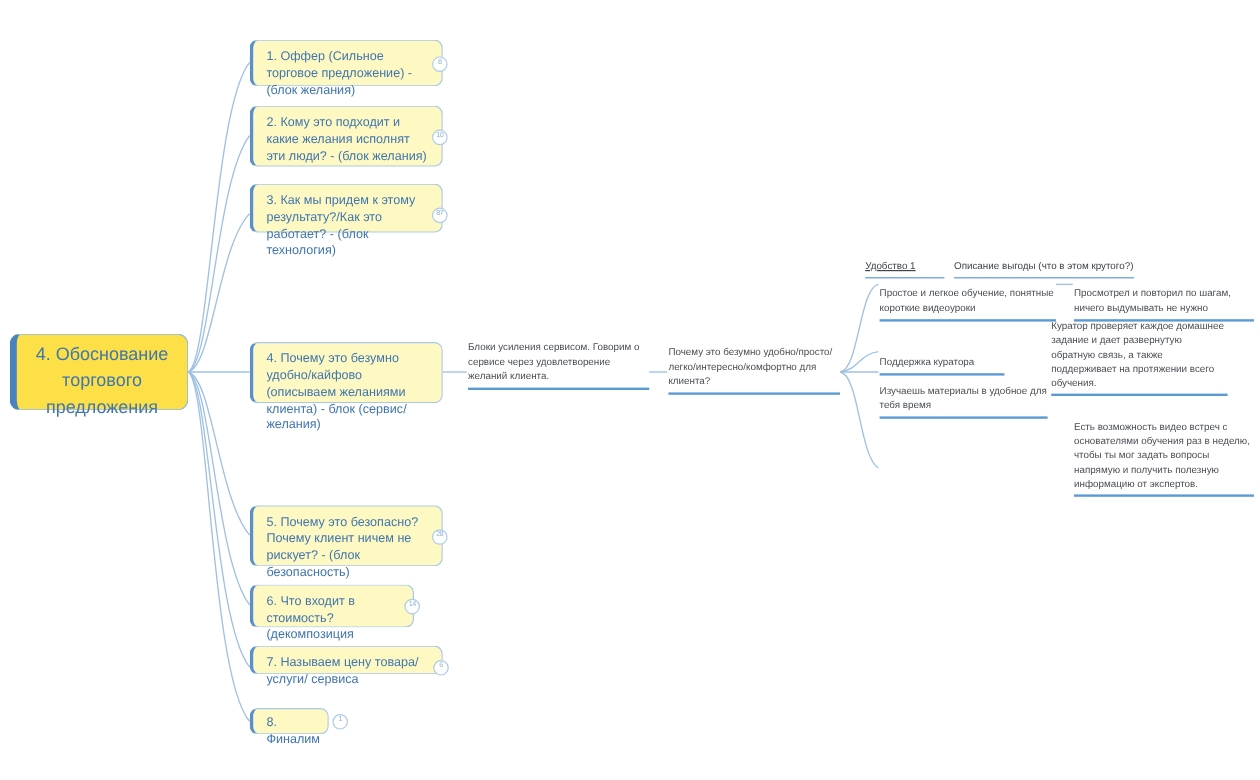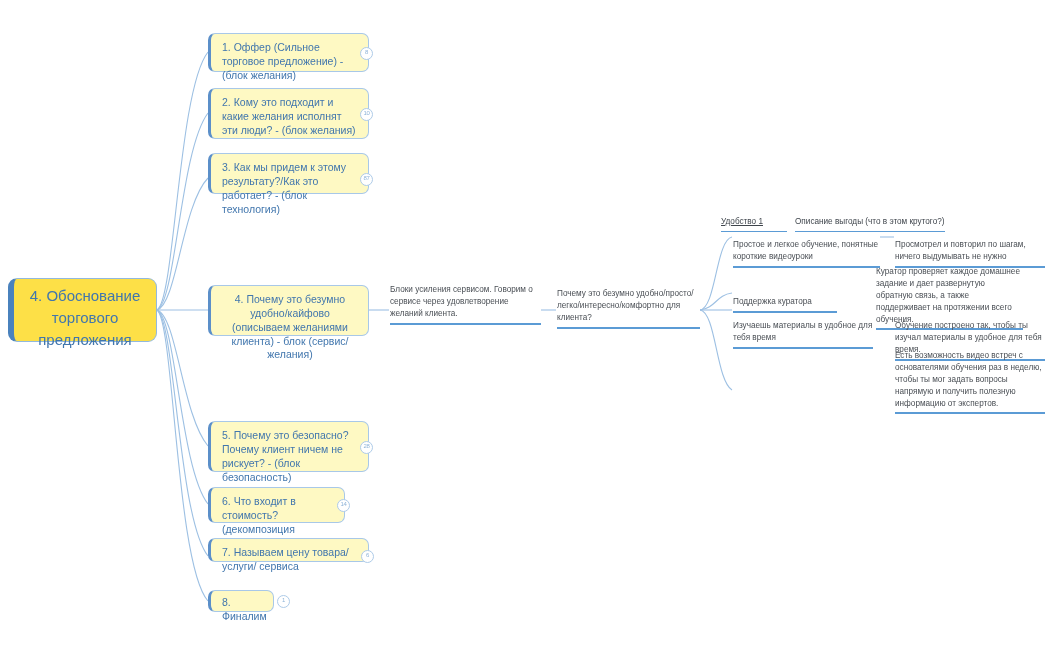--- a/index.html
+++ b/index.html
@@ -129,21 +129,21 @@
   <div class="node lvl1" style="left:208px; top:88px; width:161px; height:51px;">
     <span>2. Кому это подходит и какие желания исполнят эти люди? - (блок желания)</span>
   </div>
   <div class="badge" style="left:360px; top:108px;">10</div>
 
   <div class="node lvl1" style="left:208px; top:153px; width:161px; height:41px;">
     <span>3. Как мы придем к этому результату?/Как это работает? - (блок технология)</span>
   </div>
   <div class="badge" style="left:360px; top:173px;">87</div>
 
-  <div class="node lvl1" style="left:208px; top:285px; width:161px; height:51px;text-align:center;">
+  <div class="node lvl1" style="left:208px; top:285px; width:161px; height:51px;">
     <span>4. Почему это безумно удобно/кайфово (описываем желаниями клиента) - блок (сервис/желания)</span>
   </div>
 
   <div class="node lvl1" style="left:208px; top:421px; width:161px; height:51px;">
     <span>5. Почему это безопасно? Почему клиент ничем не рискует? - (блок безопасность)</span>
   </div>
   <div class="badge" style="left:360px; top:441px;">28</div>
 
   <div class="node lvl1" style="left:208px; top:487px; width:137px; height:36px;">
     <span>6. Что входит в стоимость? (декомпозиция продукта)</span>
@@ -185,21 +185,18 @@
   <div class="tnode" style="left:733px; top:296px; width:104px;">
     <span>Поддержка куратора</span>
   </div>
   <div class="tnode" style="left:828px; top:266px; width:147px;margin-left:48px;">
     <span>Куратор проверяет каждое домашнее задание и дает развернутую обратную связь, а также поддерживает на протяжении всего обучения.</span>
   </div>
 
   <div class="tnode" style="left:733px; top:320px; width:140px;">
     <span>Изучаешь материалы в удобное для тебя время</span>
   </div>
-  <div class="tnode" style="left:895px; top:320px; width:150px;">
-    <span>Обучение построено так, чтобы ты изучал материалы в удобное для тебя время.</span>
-  </div>
 
   <div class="tnode" style="left:895px; top:350px; width:150px;">
     <span>Есть возможность видео встреч с основателями обучения раз в неделю, чтобы ты мог задать вопросы напрямую и получить полезную информацию от экспертов.</span>
   </div>
 
 </div>
 
 </body></html>

